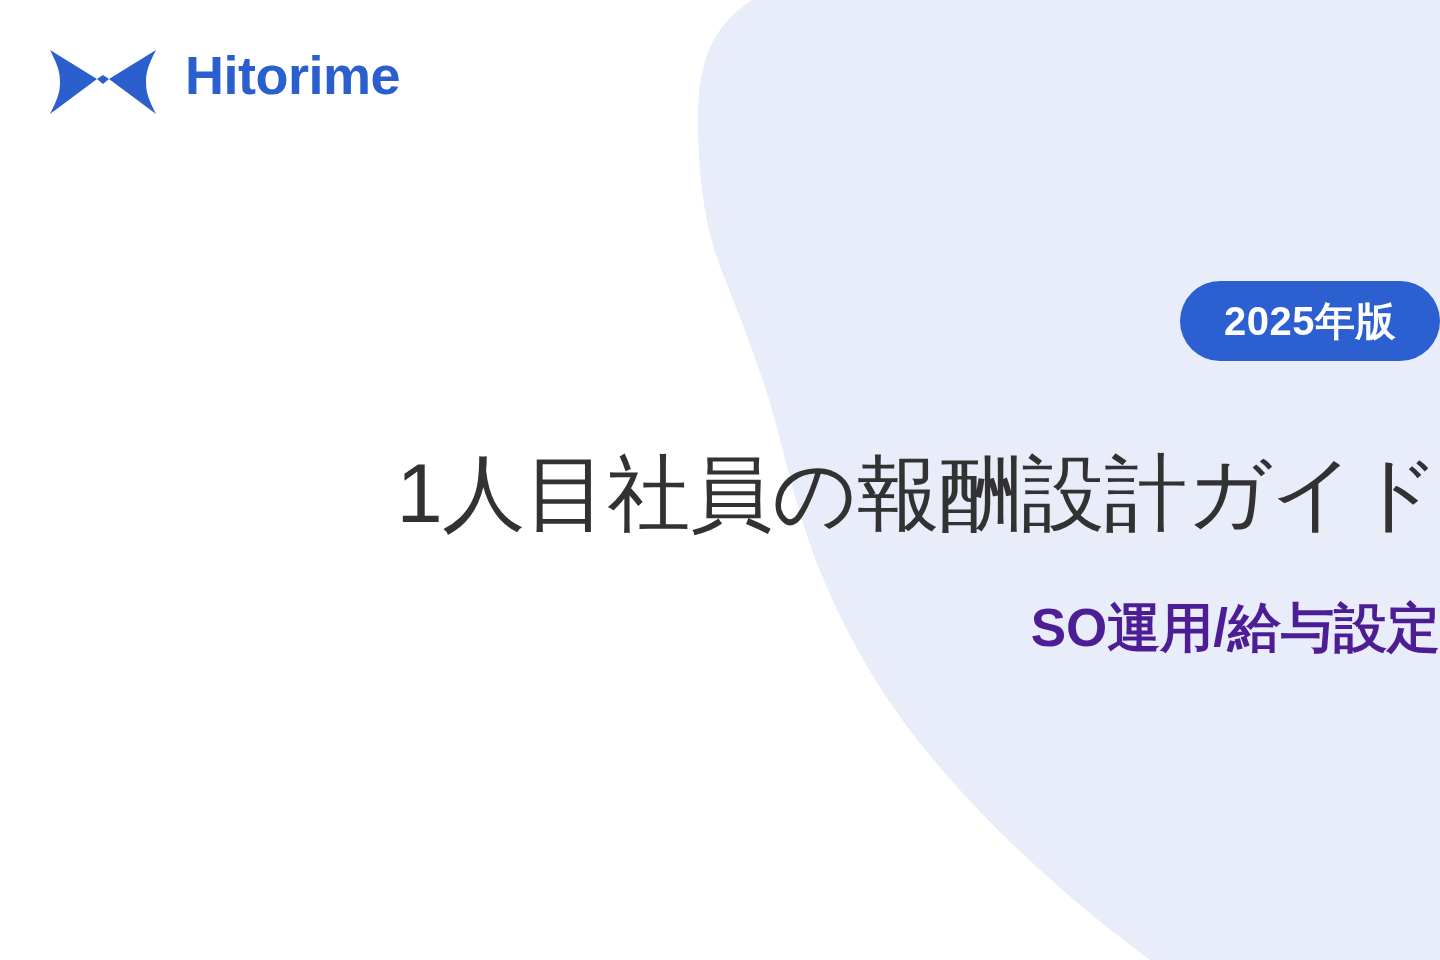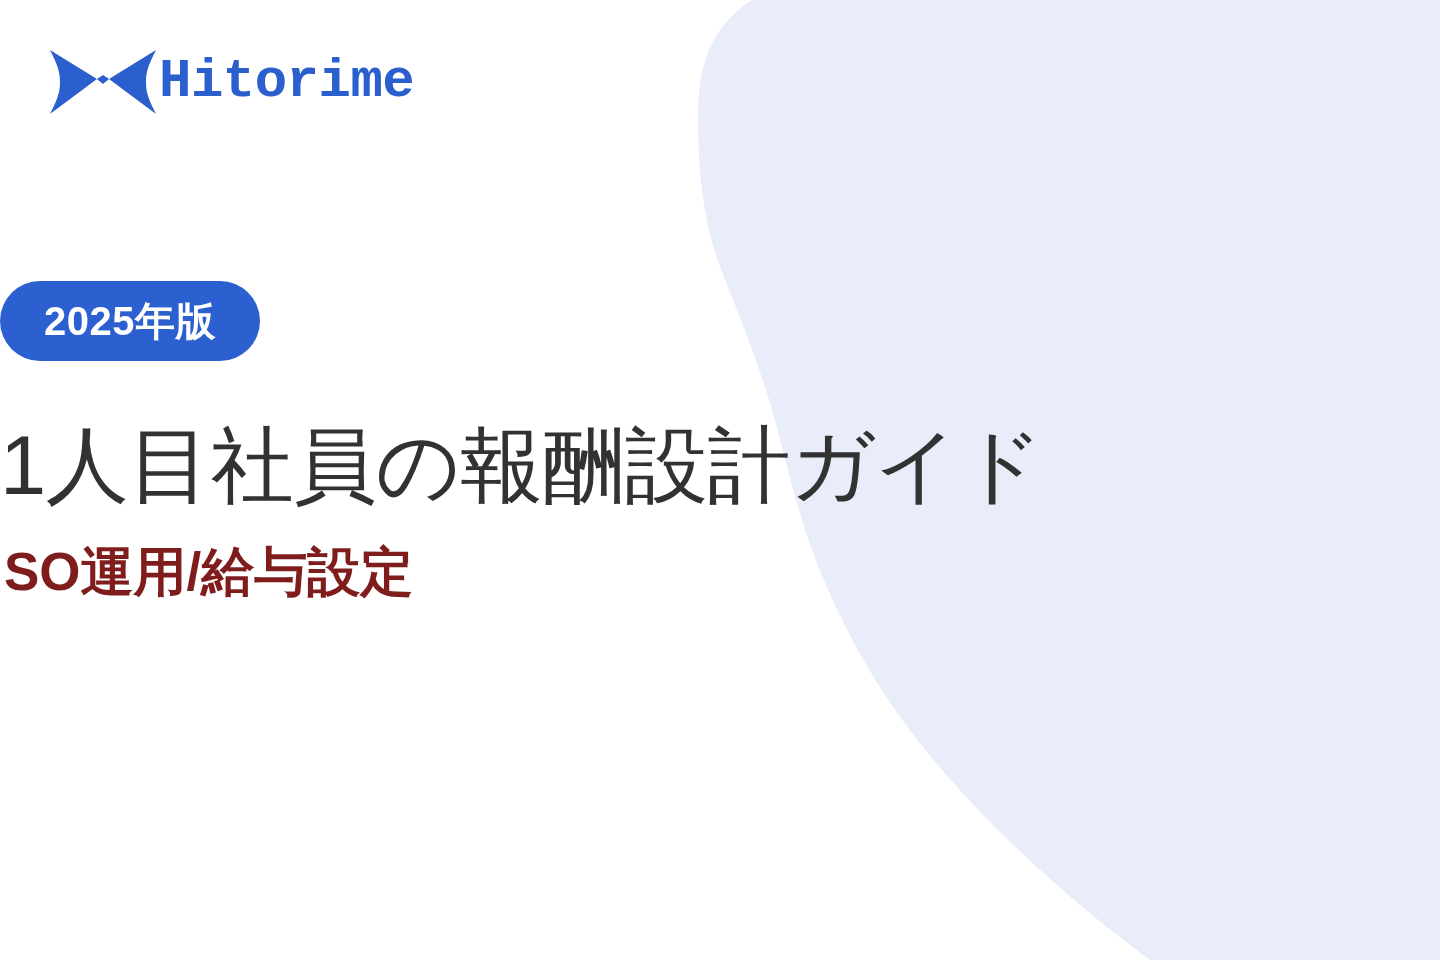--- a/index.html
+++ b/index.html
@@ -34,23 +34,23 @@
     z-index: 0;
     pointer-events: none;
   }
 
   
   .brand {
     position: absolute;
     top: 48px;
     left: 47px;
     display: flex;
-    align-items: center;
+    align-items: flex-start;
+    gap: 26px;
     z-index: 3;
-    font-family: Liberation Mono, monospace;
   }
   .brand-mark {
     display: block;
     width: 112px;
     height: 68px;
     flex: none;
   }
   .brand-name {
     font-size: 54px;
     font-weight: bold;
@@ -62,21 +62,22 @@
 
   
   .hero {
     position: absolute;
     left: 0;
     top: 281px;
     width: 1440px;
     z-index: 2;
     display: flex;
     flex-direction: column;
-    align-items: flex-start;
+    align-items: flex-end;
+    gap: 28px;
   }
 
   .badge {
     display: inline-flex;
     align-items: center;
     justify-content: center;
     height: 80px;
     padding: 0 44px;
     border-radius: 40px;
     background: #2c5fcf;
@@ -99,21 +100,21 @@
     white-space: nowrap;
     text-align: center;
   }
 
   .hero-subtitle {
     margin: 34px 0 0 4px;
     font-size: 53px;
     font-weight: bold;
     line-height: 1.1;
     letter-spacing: 0px;
-    color: #7f1d1d;
+    color: #4c1d95;
     white-space: nowrap;
     text-align: center;
   }
 </style>
 </head>
 <body>
 
 <div id="cover">
 
   <svg class="bg-blob" viewBox="0 0 1440 960" preserveAspectRatio="none" aria-hidden="true">

